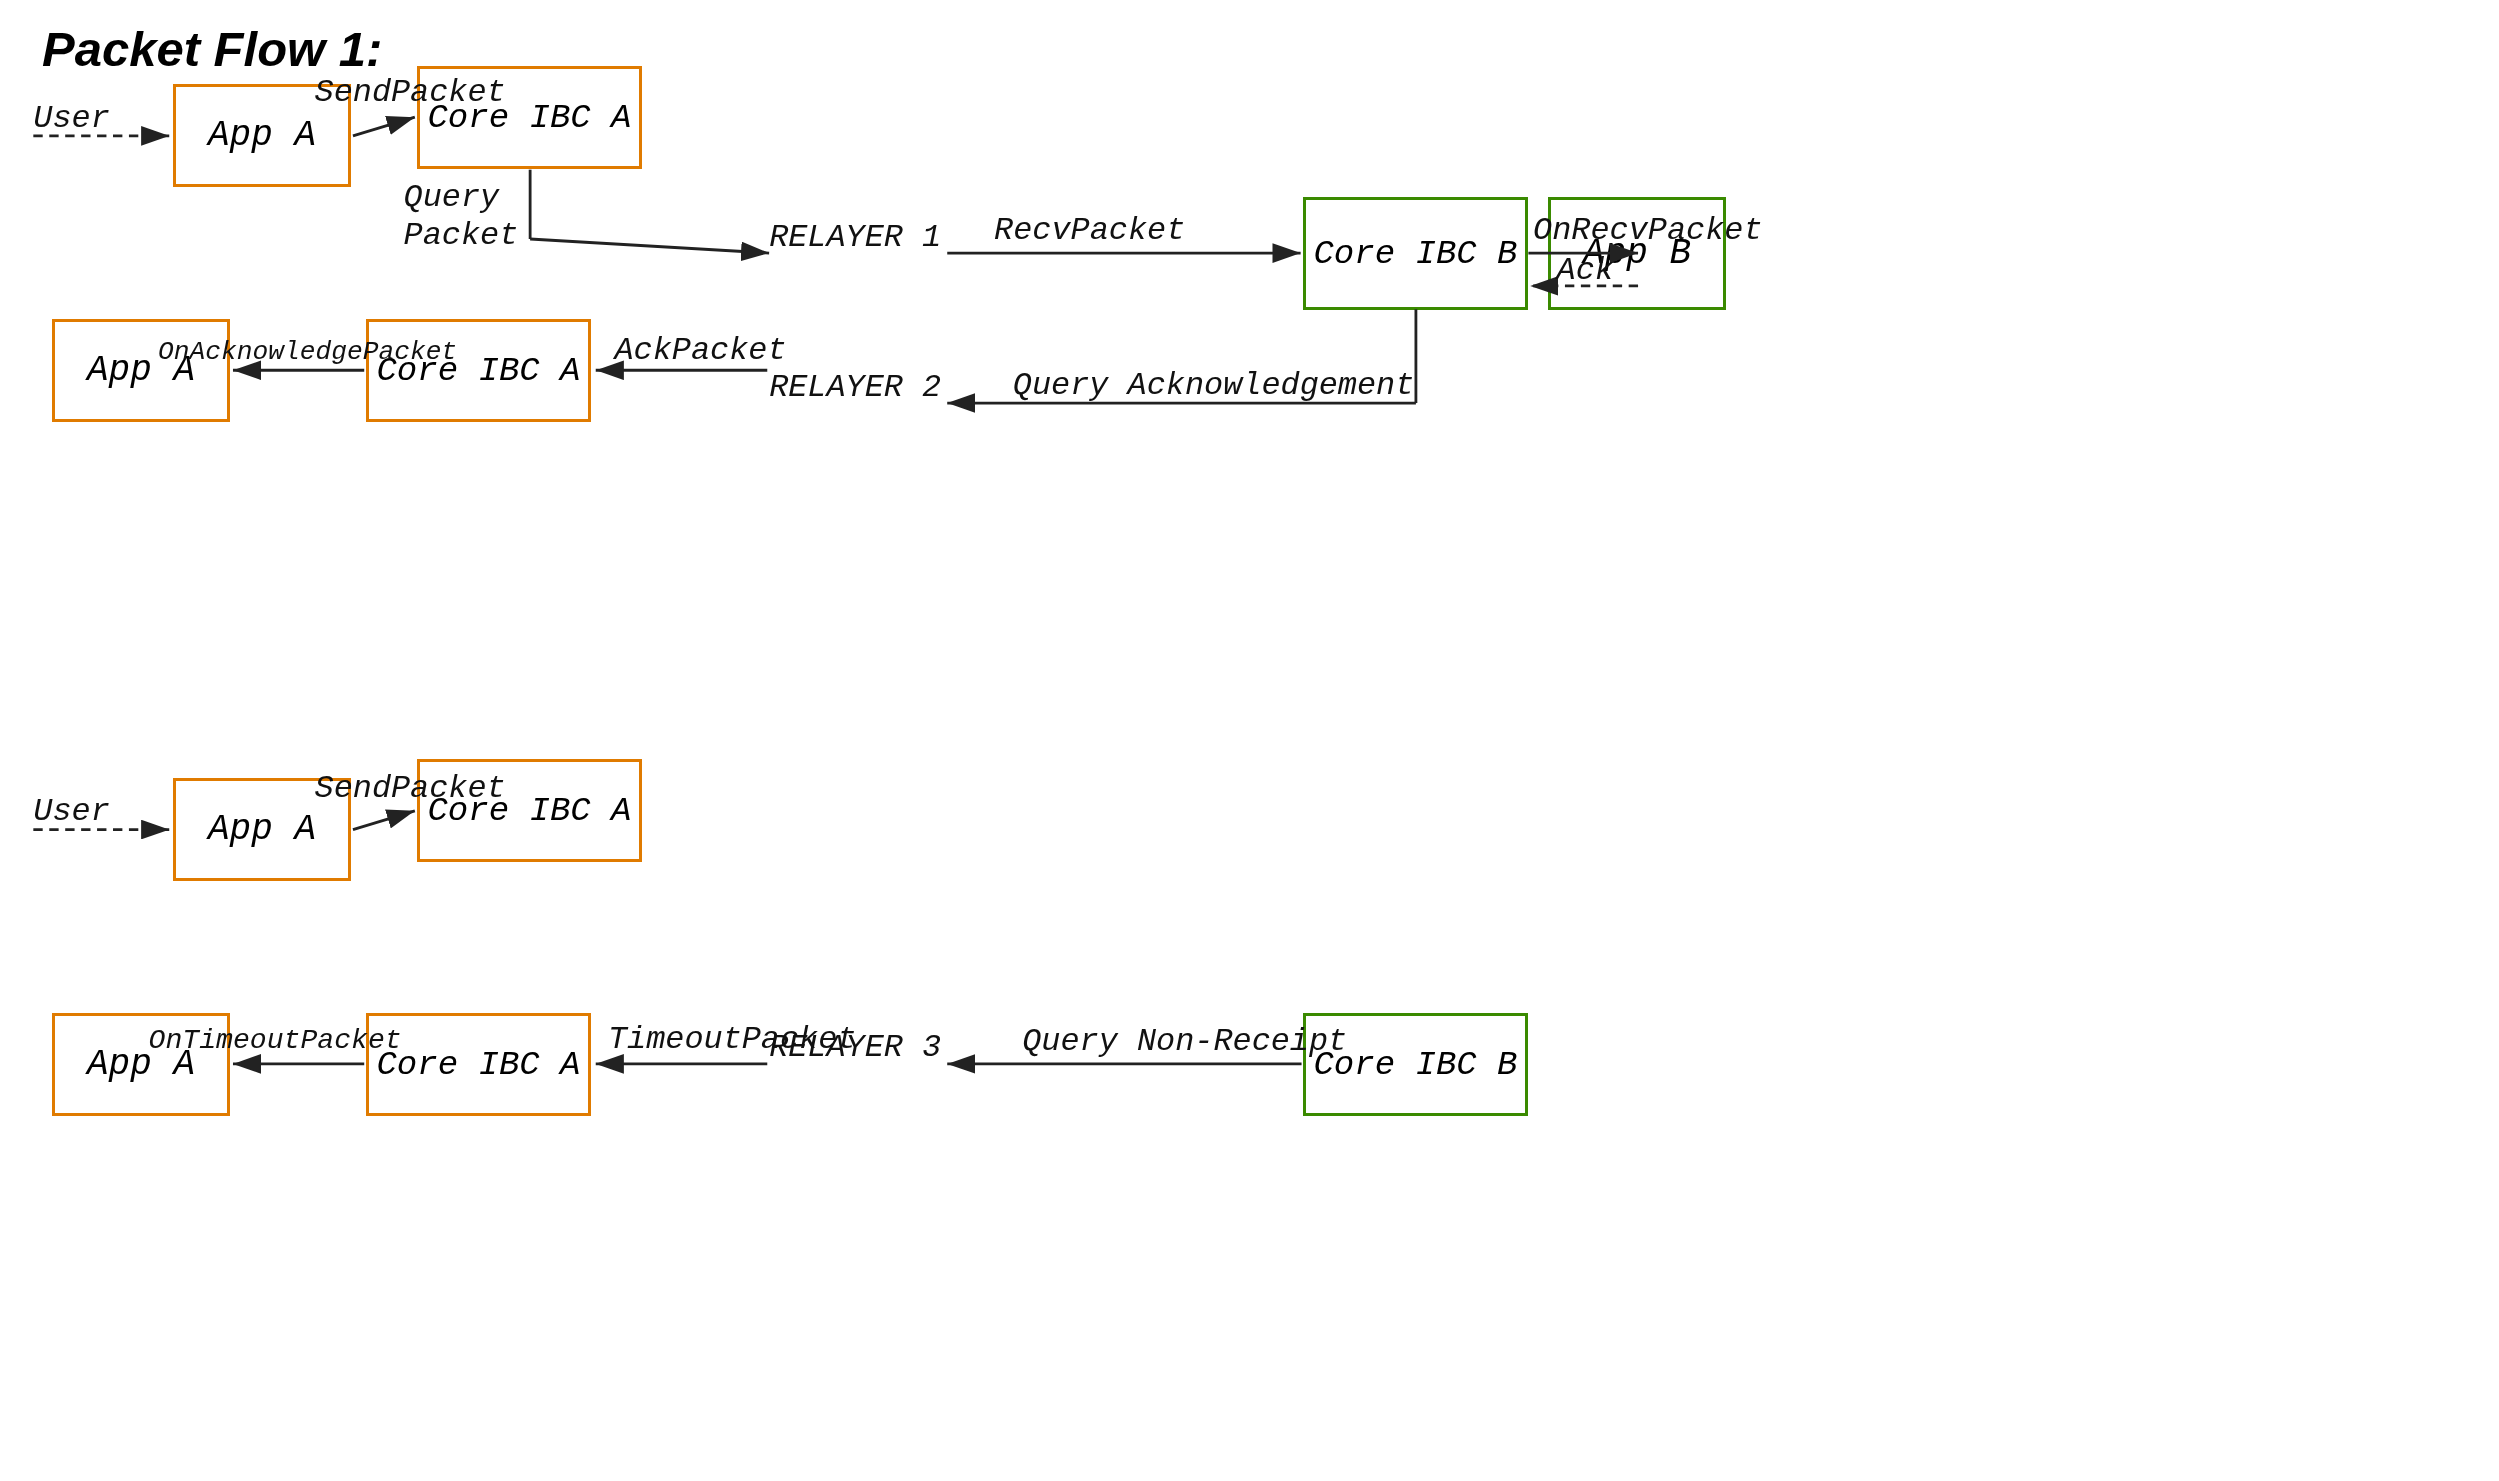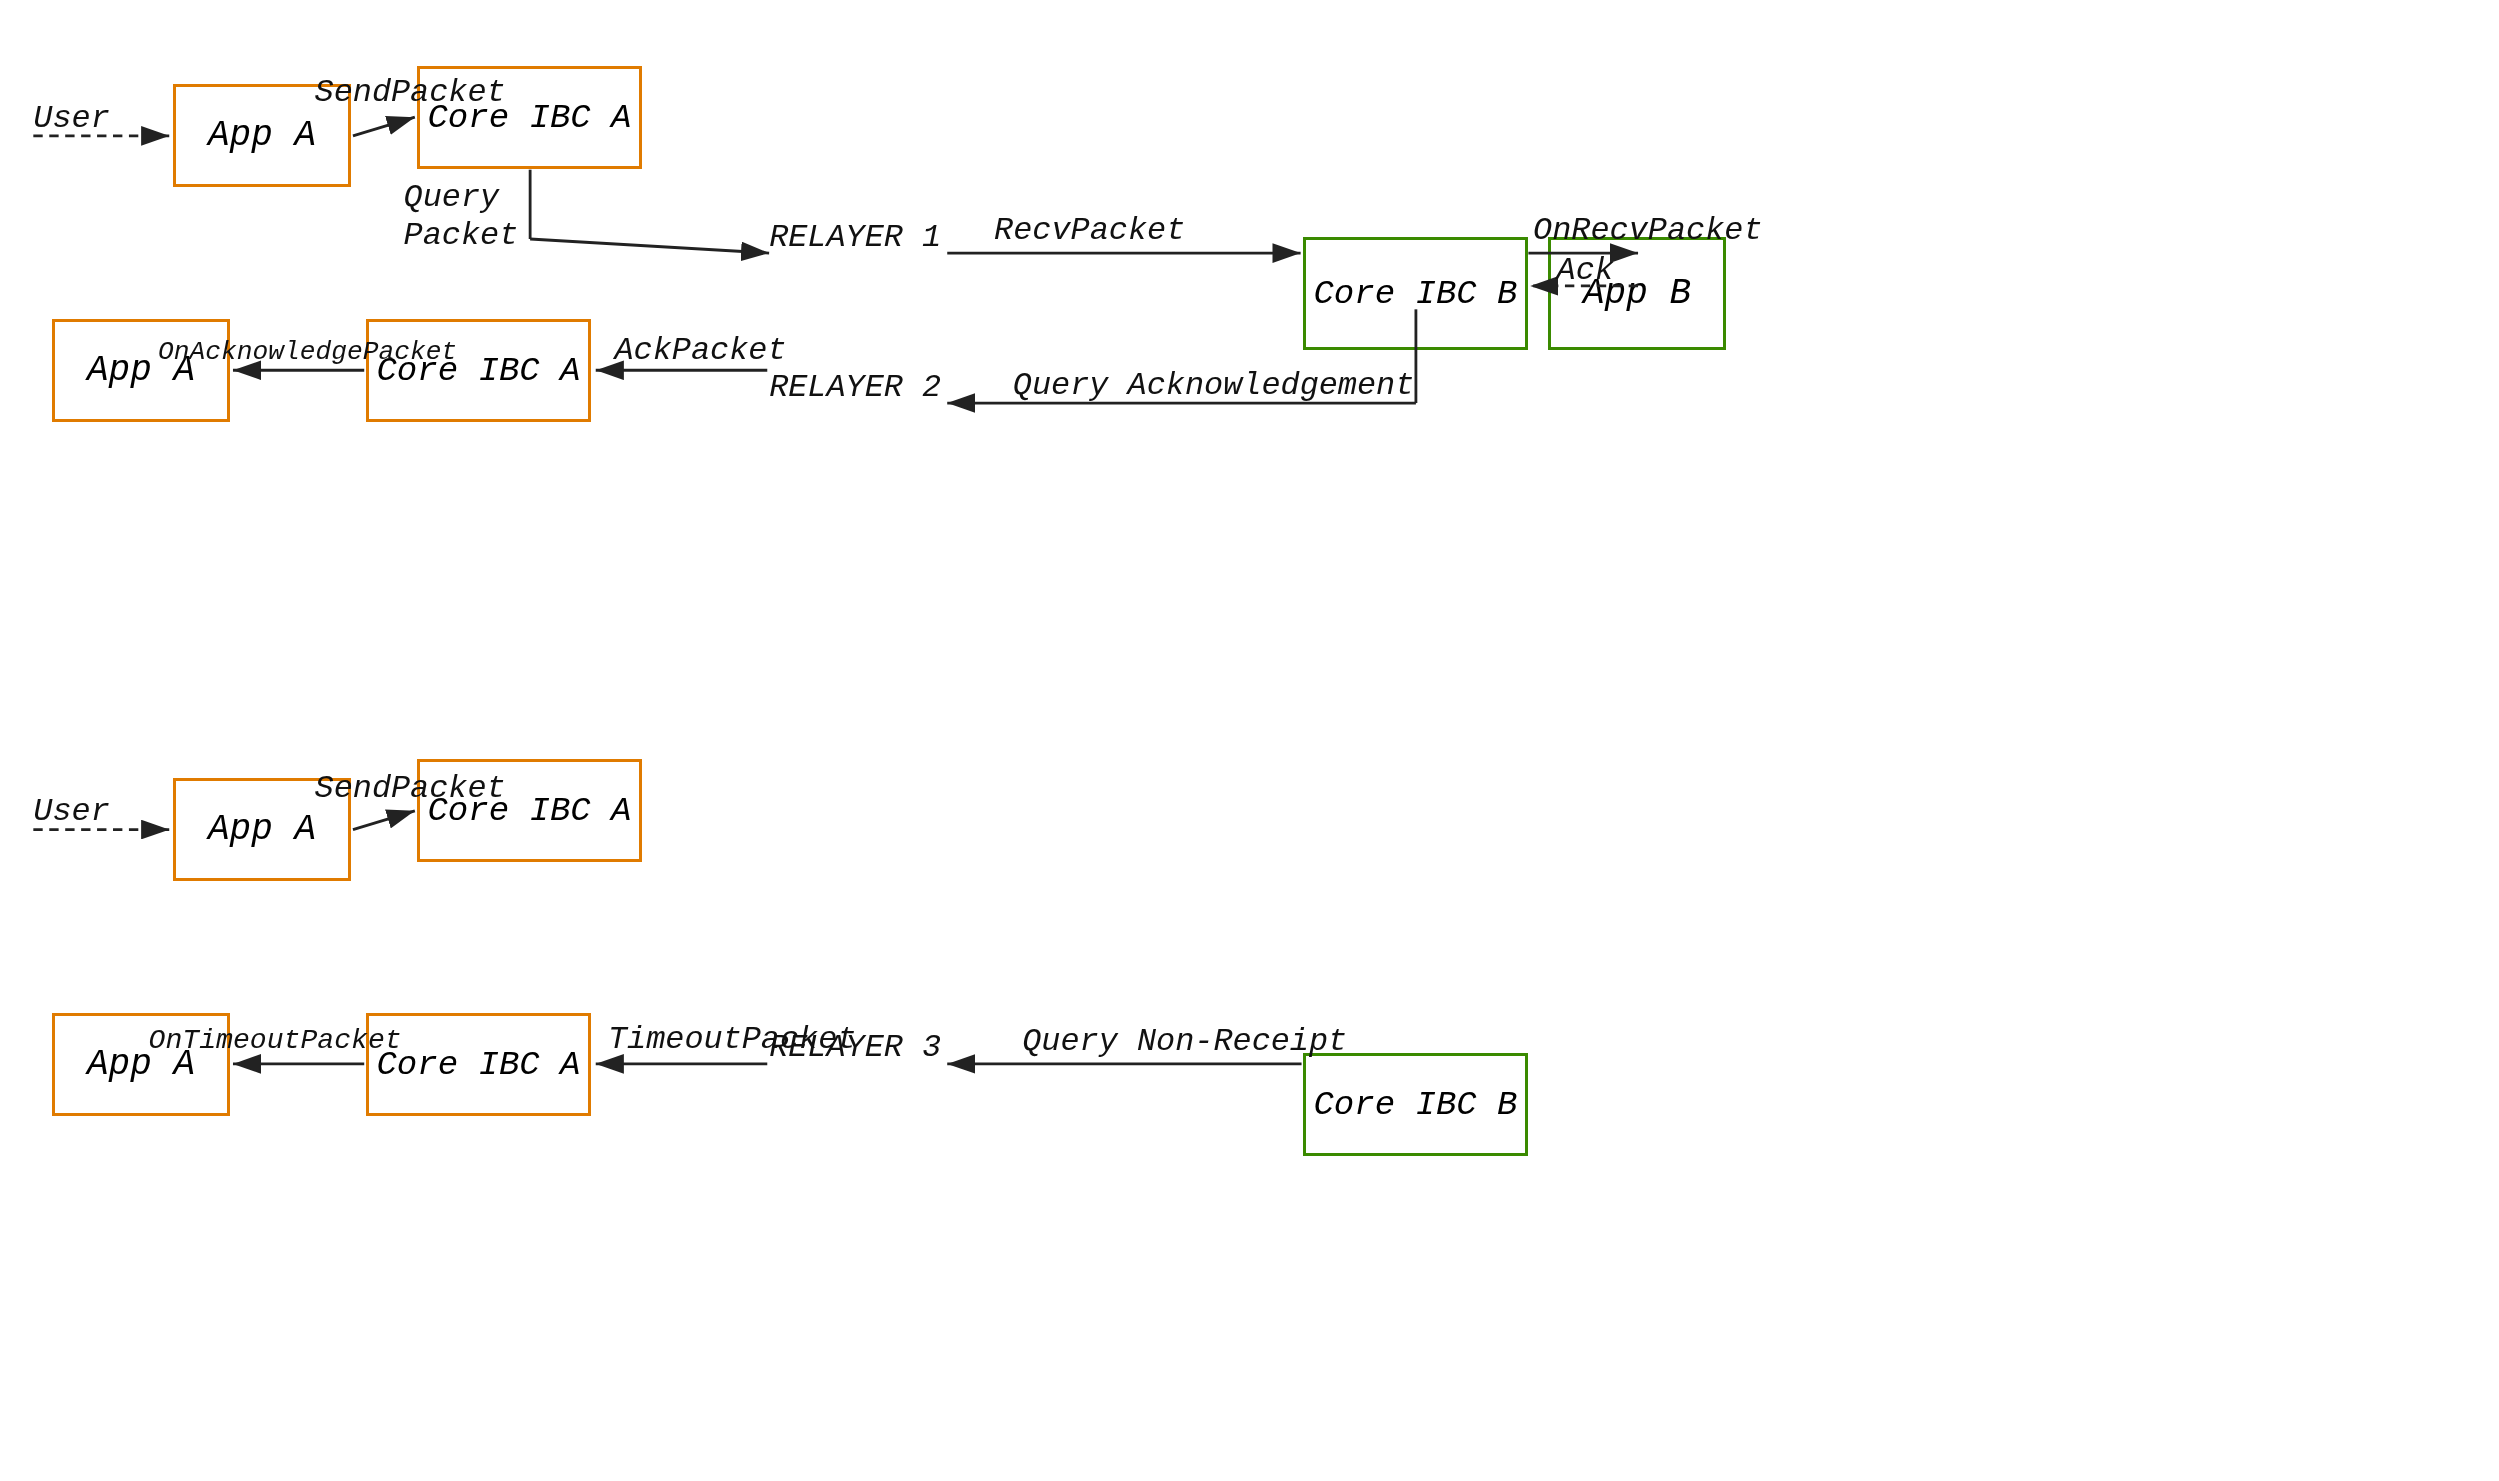--- a/index.html
+++ b/index.html
@@ -31,35 +31,35 @@
       font-size: 36px;
       font-style: italic;
     }
     .box-orange {
       border: 3.8px solid #e07b00;
       background: #fff;
     }
     .box-green {
       border: 3.8px solid #3a8a00;
       background: #fff;
-      margin-top: 40px;
     }
     svg.arrows {
       position: absolute;
       top: 0; left: 0;
       width: 100%;
       height: 100%;
       pointer-events: none;
     }
   </style>
 </head>
 <body>
 
 <div class="diagram">
 
+  <div class="section-title" style="position:absolute; left:42px; top:20.6px;">Packet Flow 1:</div>
 
 
   <div class="box box-orange" style="left:173px; top:84px; width:178px; height:103px; font-size:36px;">
     <span>App A</span>
   </div>
 
   <div class="box box-orange" style="left:417px; top:66px; width:225px; height:103px; font-size:34px;">
     <span>Core IBC A</span>
   </div>
 

